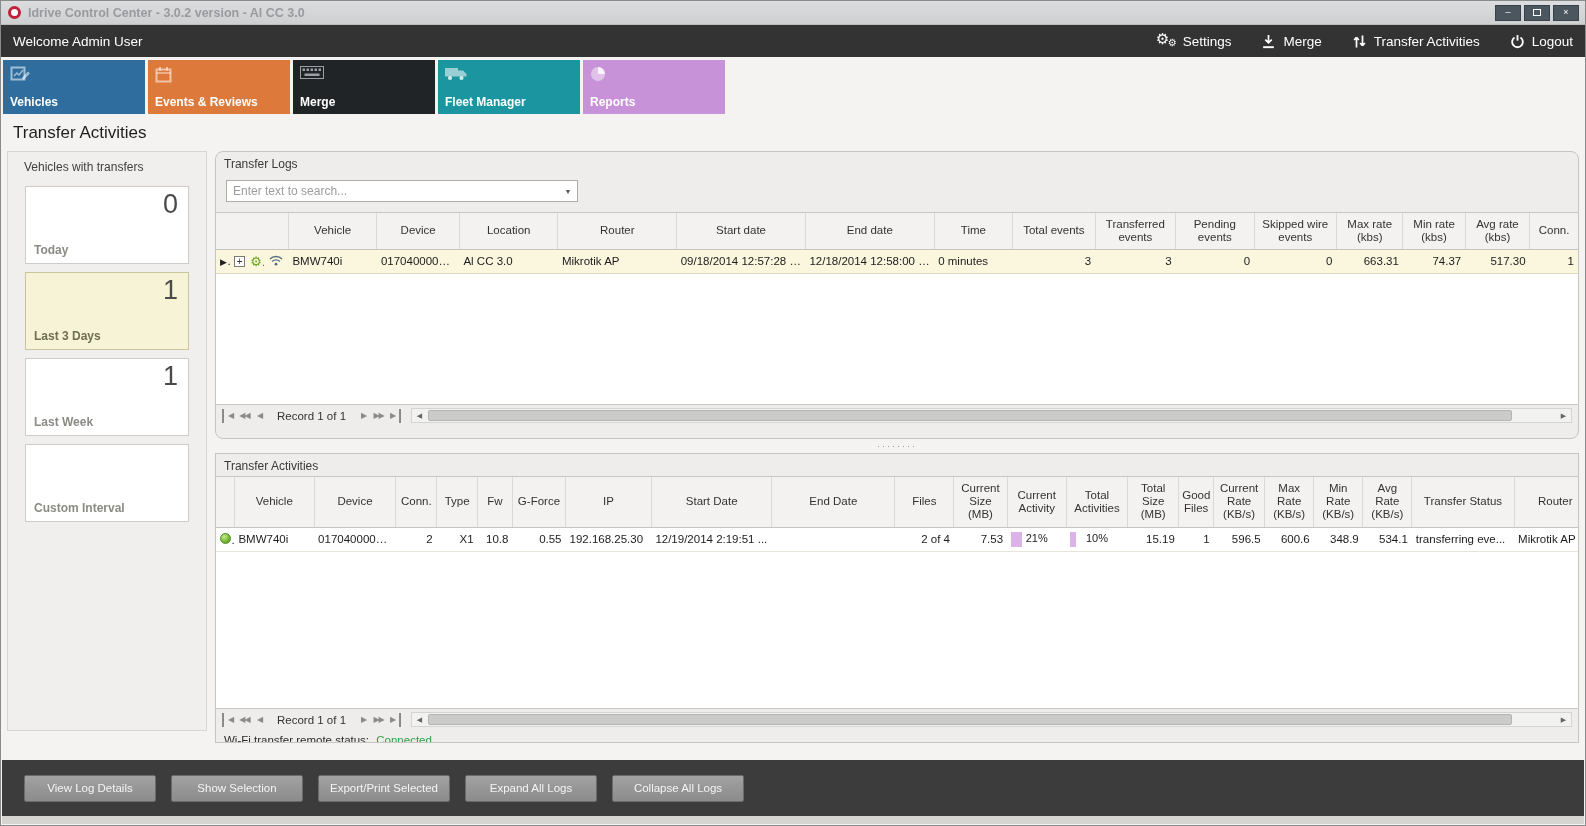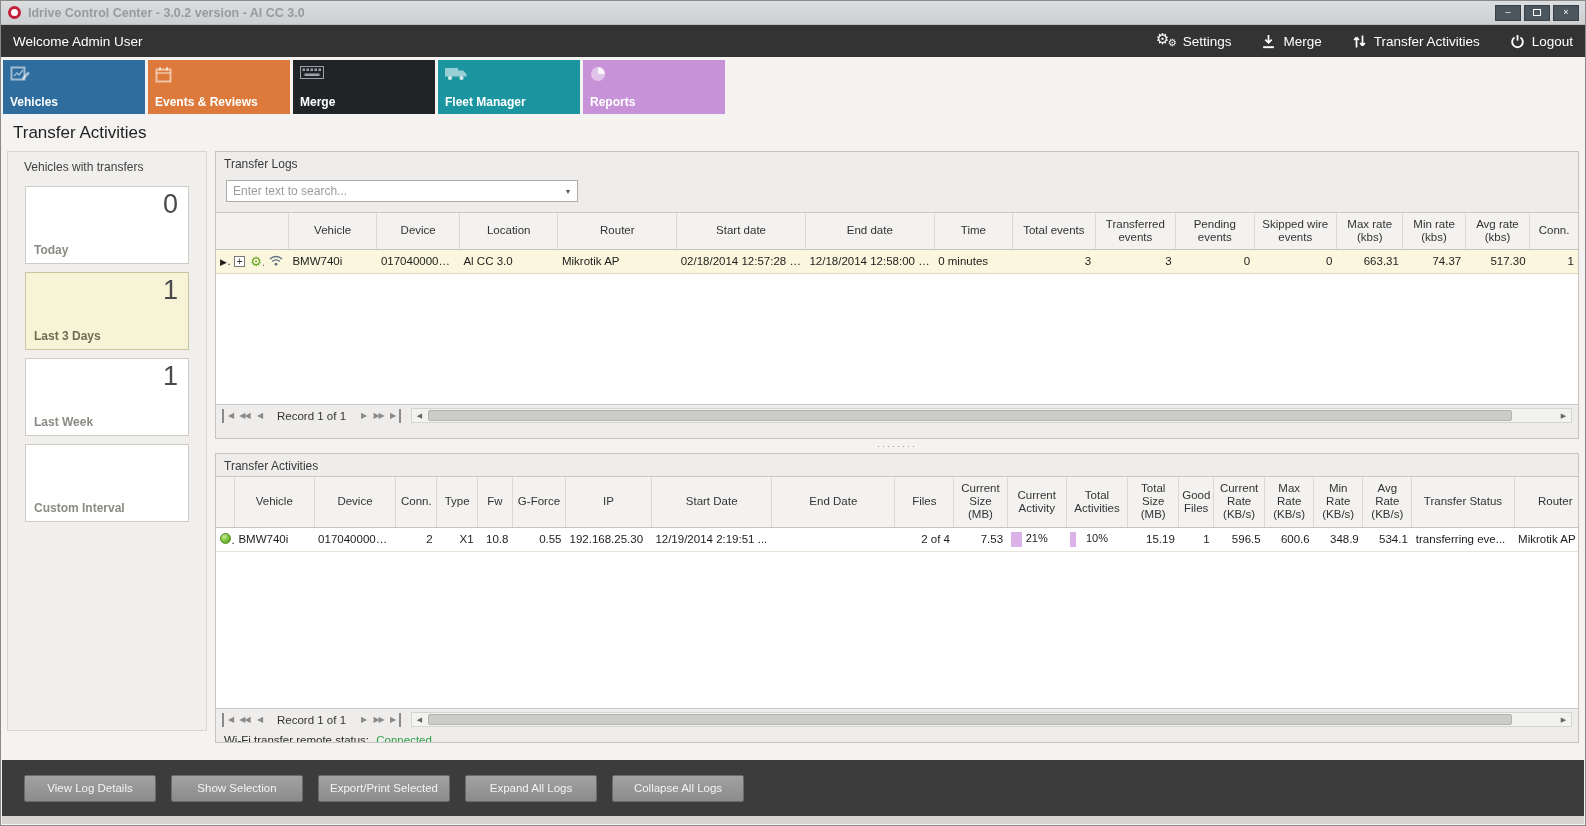--- a/index.html
+++ b/index.html
@@ -47,21 +47,21 @@
           position:relative; cursor:pointer; }
   .card .count { position:absolute; top:2px; right:10px; font-size:27px; color:#4a4a4a; }
   .card .clabel { position:absolute; bottom:6px; left:8px; font-size:12px; font-weight:bold; color:#8b8b84; }
   .card.selected { background:#f6f3d6; border-color:#c9c59d; }
   .card.selected .clabel { color:#6e6e52; }
 
   .main { flex:1; min-width:0; display:flex; flex-direction:column; }
   .group { border:1px solid #c7c4c0; background:#eeedeb; overflow:hidden; }
   .group-title { font-size:12px; color:#3a3a3a; padding:5px 8px 3px 8px; }
 
-  .g-logs { height:288px; }
+  .g-logs { height:288px;border-radius:8px; }
   .g-acts { height:290px; }
 
   
   .searchrow { padding:6px 10px 10px 10px; }
   .combo { display:flex; width:352px; height:22px; background:#ffffff; border:1px solid #aeaca9; }
   .combo input { flex:1; border:none; outline:none; padding:0 6px; font-size:12px; color:#333;
                  font-family:"Liberation Sans", sans-serif; background:transparent; }
   .combo input::placeholder { color:#9c9c9c; }
   .combo .drop { width:18px; display:flex; align-items:center; justify-content:center;
                  font-size:7px; color:#555; cursor:pointer; }
@@ -328,21 +328,21 @@
                   <svg width="14" height="11" viewBox="0 0 14 11">
                       <path d="M1 4A8.5 8.5 0 0 1 13 4" fill="none" stroke="#5b6e80" stroke-width="1.4"></path>
                       <path d="M3.2 6.4A5.4 5.4 0 0 1 10.8 6.4" fill="none" stroke="#5b6e80" stroke-width="1.4"></path>
                       <circle cx="7" cy="9.2" r="1.4" fill="#5b6e80"></circle>
                     </svg>
                 </td>
                 <td>BMW740i</td>
                 <td>017040000038</td>
                 <td>Al CC 3.0</td>
                 <td>Mikrotik AP</td>
-                <td>02/18/2014 12:57:28 PM</td>
+                <td>09/18/2014 12:57:28 PM</td>
                 <td>12/18/2014 12:58:00 PM</td>
                 <td>0 minutes</td>
                 <td class="num">3</td>
                 <td class="num">3</td>
                 <td class="num">0</td>
                 <td class="num">0</td>
                 <td class="num">663.31</td>
                 <td class="num">74.37</td>
                 <td class="num">517.30</td>
                 <td class="num">1</td>

